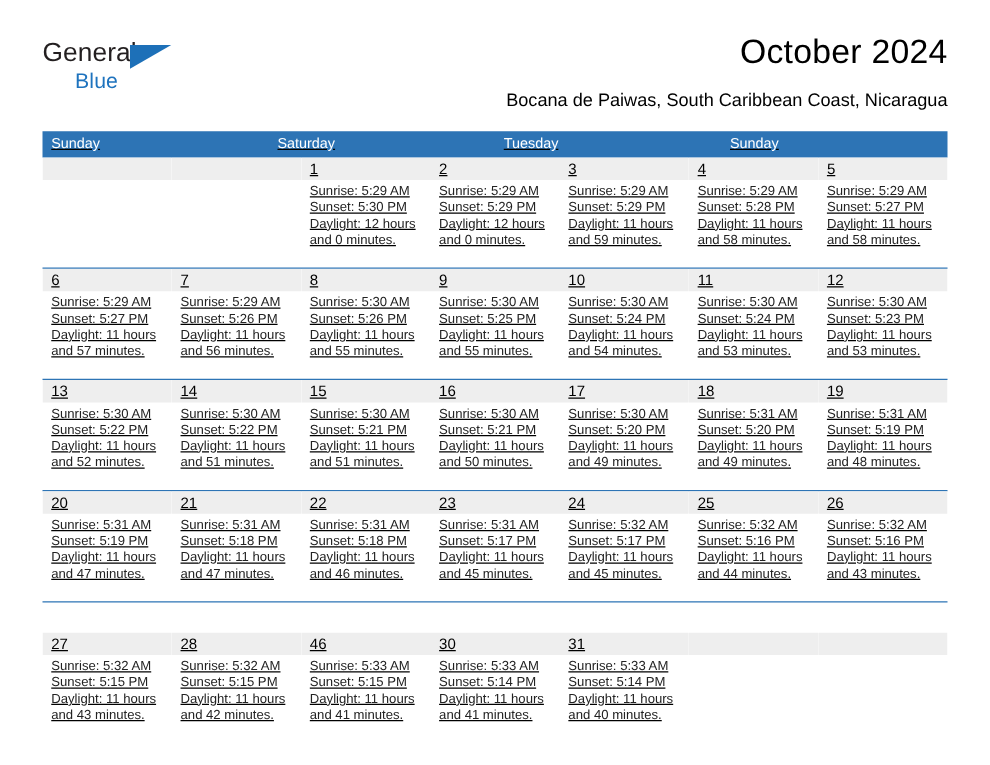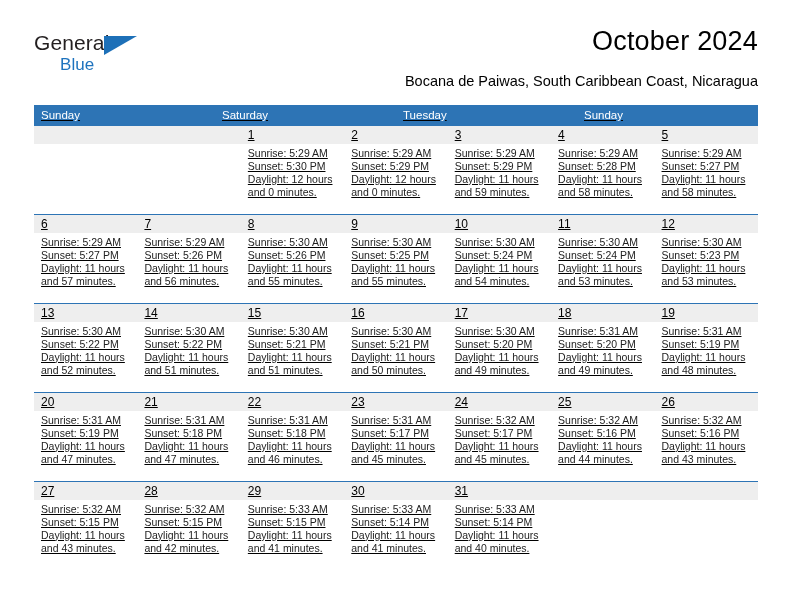--- a/index.html
+++ b/index.html
@@ -111,20 +111,21 @@
     overflow: hidden;
   }
   .weekrow {
     display: flex;
     border-bottom: 1px solid #2d74b5;
     height: 89px;
     box-sizing: border-box;
   }
   .weekrow.last {
     border-bottom: none;
+    margin-top: 24px;
   }
   .cell {
     flex: 1 1 0;
     box-sizing: border-box;
     position: relative;
     padding: 0;
     overflow: hidden;
   }
   .daynum {
     height: 18px;
@@ -434,21 +435,21 @@
           <div class="cell">
             <div class="daynum">28</div>
             <div class="info">
               <div>Sunrise: 5:32 AM</div>
               <div>Sunset: 5:15 PM</div>
               <div>Daylight: 11 hours</div>
               <div>and 42 minutes.</div>
             </div>
           </div>
           <div class="cell">
-            <div class="daynum">29</div>
+            <div class="daynum">46</div>
             <div class="info">
               <div>Sunrise: 5:33 AM</div>
               <div>Sunset: 5:15 PM</div>
               <div>Daylight: 11 hours</div>
               <div>and 41 minutes.</div>
             </div>
           </div>
           <div class="cell">
             <div class="daynum">30</div>
             <div class="info">

